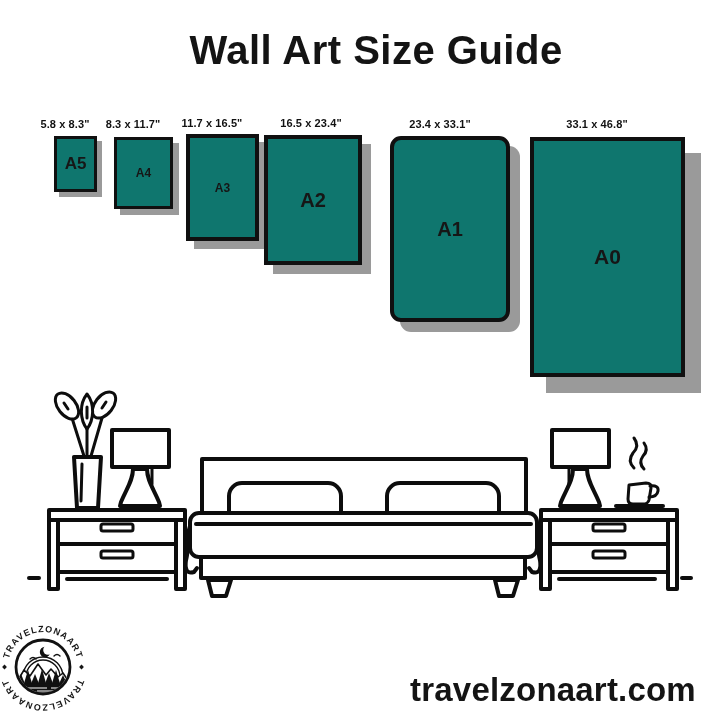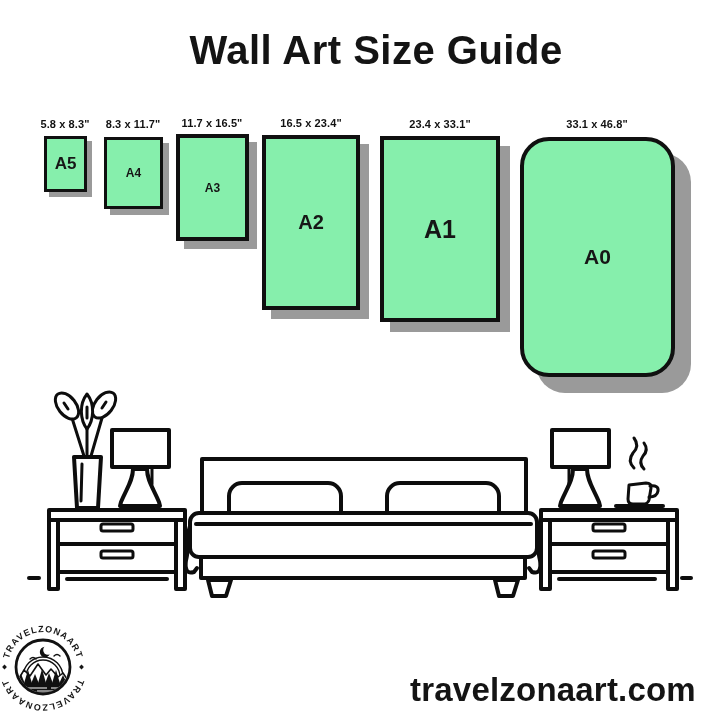--- a/index.html
+++ b/index.html
@@ -2,28 +2,28 @@
 <html><head>
 <meta charset="utf-8">
 <style>
   html,body{margin:0;padding:0;background:#fff;}
   .canvas{position:relative;width:720px;height:720px;background:#fff;overflow:hidden;
           font-family:"Liberation Sans",sans-serif;color:#141414;}
   .title{position:absolute;left:0;top:28px;width:720px;text-align:center;
          font-size:40px;font-weight:700;letter-spacing:.5px;color:#141414;padding-left:16px;}
   .size-label{position:absolute;transform:translateX(-50%);white-space:nowrap;
               font-size:11px;font-weight:700;letter-spacing:.1px;color:#111;}
-  .frame{position:absolute;background:#86efac;border:3px solid #101010;box-sizing:border-box;
-         display:flex;align-items:center;justify-content:center;font-weight:700;color:#161616;}
+  .frame{position:absolute;background:#0f766e;border:3px solid #101010;box-sizing:border-box;
+         display:flex;align-items:center;justify-content:center;font-weight:700;color:#161616;margin-left:10px;}
   .f-a5{left:44px;top:136px;width:43px;height:56px;box-shadow:5px 5px 0 #9a9a9a;font-size:17px;}
   .f-a4{left:104px;top:137px;width:59px;height:72px;box-shadow:6px 6px 0 #9a9a9a;font-size:12px;}
   .f-a3{left:176px;top:134px;width:73px;height:107px;border-width:4px;box-shadow:8px 8px 0 #9a9a9a;font-size:12px;}
-  .f-a2{left:262px;top:135px;width:98px;height:175px;border-width:4px;box-shadow:9px 9px 0 #9a9a9a;font-size:20px;}
-  .f-a1{left:380px;top:136px;width:120px;height:186px;border-width:4px;box-shadow:10px 10px 0 #9a9a9a;font-size:25px;}
-  .f-a0{left:520px;top:137px;width:155px;height:240px;border-width:4px;box-shadow:16px 16px 0 #9a9a9a;font-size:21px;border-radius:29px;}
+  .f-a2{left:254px;top:135px;width:98px;height:130px;border-width:4px;box-shadow:9px 9px 0 #9a9a9a;font-size:20px;}
+  .f-a1{left:380px;top:136px;width:120px;height:186px;border-width:4px;box-shadow:10px 10px 0 #9a9a9a;font-size:20px;border-radius:11px;}
+  .f-a0{left:520px;top:137px;width:155px;height:240px;border-width:4px;box-shadow:16px 16px 0 #9a9a9a;font-size:21px;}
   .sl-a5{left:65px;top:118px;} .sl-a4{left:133px;top:118px;} .sl-a3{left:212px;top:117px;}
   .sl-a2{left:311px;top:117px;} .sl-a1{left:440px;top:118px;} .sl-a0{left:597px;top:118px;}
   .scene{position:absolute;left:0;top:380px;width:720px;height:230px;}
   .logo{position:absolute;left:-3px;top:622px;width:96px;height:96px;}
   .website{position:absolute;left:382px;top:671px;width:342px;text-align:center;
            font-size:33px;font-weight:700;letter-spacing:.2px;color:#141414;}
   .lw{fill:#fff;stroke:#0d0d0d;stroke-width:4;stroke-linejoin:round;}
   .ln{fill:none;stroke:#0d0d0d;stroke-width:4;stroke-linecap:round;stroke-linejoin:round;}
   .ln3{fill:none;stroke:#0d0d0d;stroke-width:3;stroke-linecap:round;stroke-linejoin:round;}
   .lw3{fill:#fff;stroke:#0d0d0d;stroke-width:3;stroke-linejoin:round;}

